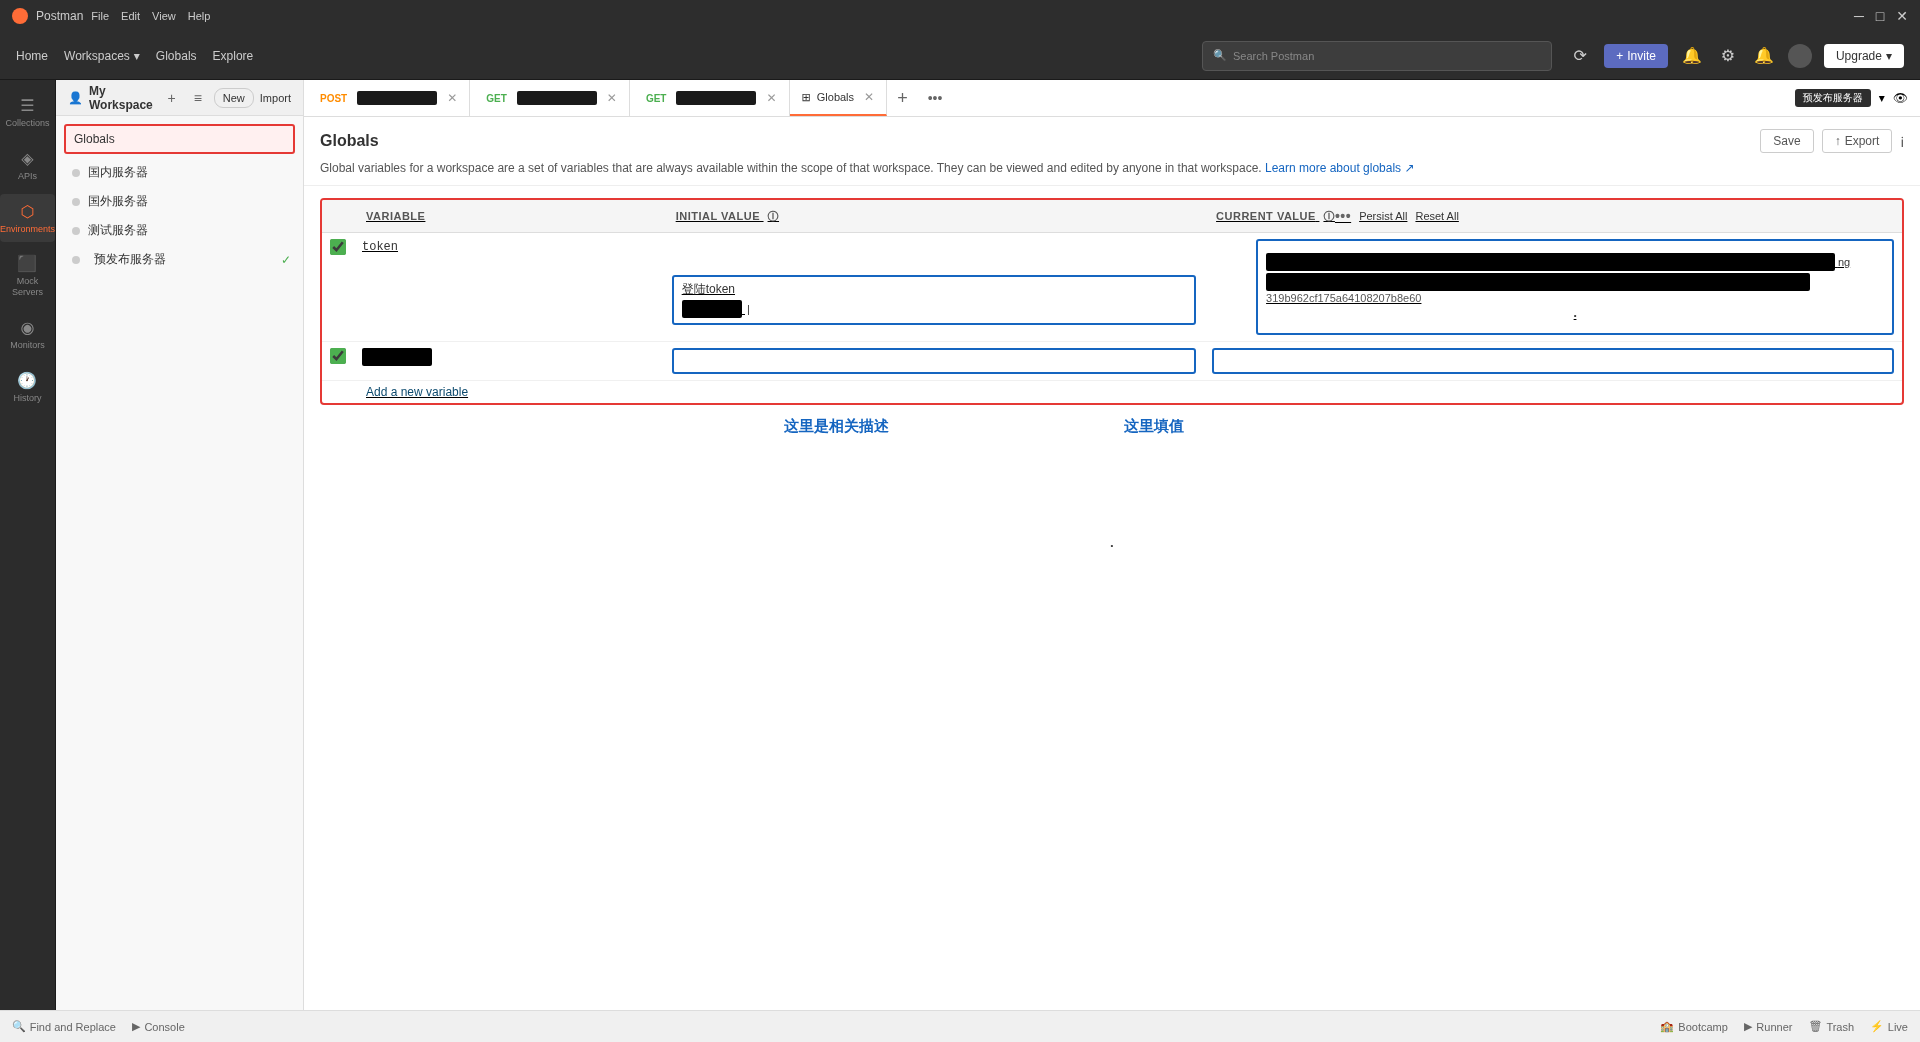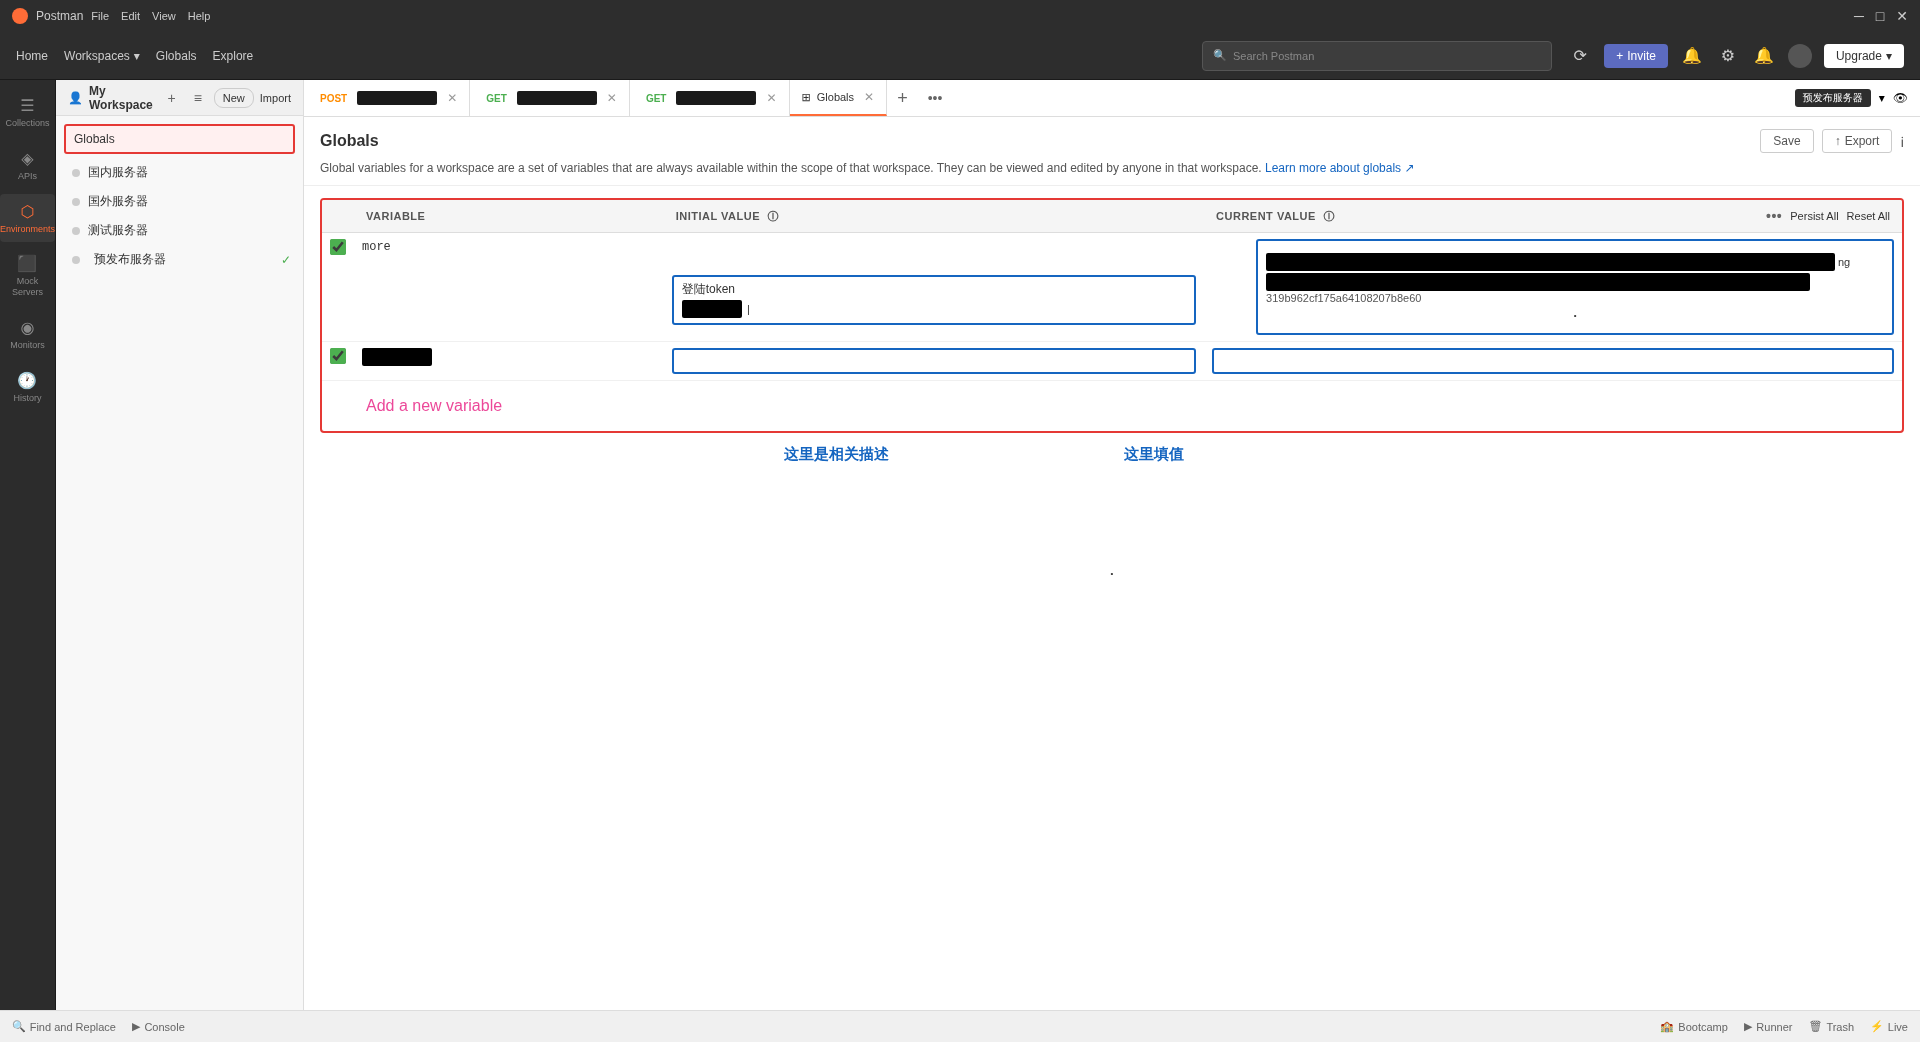--- a/index.html
+++ b/index.html
@@ -71,29 +71,29 @@
 
     
     .main-content { flex: 1; background: #fff; display: flex; flex-direction: column; overflow: hidden; }
     .content-header { padding: 12px 16px 8px; border-bottom: 1px solid #eee; }
     .content-title { font-size: 16px; font-weight: 600; color: #333; }
     .content-desc { font-size: 12px; color: #555; margin-top: 6px; line-height: 1.5; }
     .content-desc a { color: #1565c0; text-decoration: none; }
 
     
     .vars-table-wrapper { border: 2px solid #e53935; margin: 12px 16px; border-radius: 4px; overflow: hidden; }
-    .vars-table { width: 100%; border-collapse: collapse; }
+    .vars-table { width: 100%; border-collapse: collapse; text-decoration: underline; }
     .vars-table th { background: #f5f5f5; padding: 8px 12px; text-align: left; font-size: 11px; font-weight: 600; color: #555; border-bottom: 1px solid #ddd; text-transform: uppercase; letter-spacing: 0.5px; }
     .vars-table td { padding: 6px 8px; border-bottom: 1px solid #f0f0f0; vertical-align: top; }
     .vars-table tr:last-child td { border-bottom: none; }
     .var-checkbox { width: 16px; height: 16px; cursor: pointer; }
     .var-name { font-size: 12px; color: #333; font-family: 'Courier New', monospace; }
     .var-initial-input { width: 100%; border: 2px solid #1565c0; border-radius: 3px; padding: 4px 6px; font-size: 12px; background: #fff; }
     .var-current-input { width: 100%; border: 2px solid #1565c0; border-radius: 3px; padding: 4px 6px; font-size: 12px; background: #fff; }
-    .add-var-row td { color: #ec4899; font-size: 16px; padding: 16px 12px; }
+    .add-var-row td { color: #0c4a6e; font-size: 12px; padding: 4px 12px; }
     .persist-all-btn { color: #333; font-size: 11px; cursor: pointer; background: none; border: none; }
     .reset-all-btn { color: #333; font-size: 11px; cursor: pointer; background: none; border: none; }
     .btn-save { background: none; border: 1px solid #ccc; border-radius: 3px; padding: 4px 12px; font-size: 12px; cursor: pointer; color: #555; }
     .btn-export { background: none; border: 1px solid #ccc; border-radius: 3px; padding: 4px 12px; font-size: 12px; cursor: pointer; color: #555; display: flex; align-items: center; gap: 4px; }
     .btn-info { background: none; border: none; cursor: pointer; color: #555; font-size: 14px; }
 
     
     .statusbar { height: 32px; background: #f0f0f0; border-top: 1px solid #ddd; display: flex; align-items: center; padding: 0 12px; gap: 16px; font-size: 11px; color: #666; justify-content: space-between; }
     .statusbar-left { display: flex; align-items: center; gap: 16px; }
     .statusbar-right { display: flex; align-items: center; gap: 16px; }
@@ -291,42 +291,42 @@
         <table class="vars-table">
           <thead>
             <tr>
               <th class="col-check"></th>
               <th class="col-variable">VARIABLE</th>
               <th class="col-initial">
                 <span>INITIAL VALUE</span>
                 <span style="margin-left:4px;">ⓘ</span>
               </th>
               <th class="col-current">
-                <div style="display:flex; justify-content:space-between; align-items:center;">
+                <div style="display:flex; align-items:center;">
                   <span>
                     <span>CURRENT VALUE</span>
                     <span style="margin-left:4px;">ⓘ</span>
                   </span>
                   <span style="display:flex; gap:8px; align-items:center;">
                     <span class="three-dots">•••</span>
                     <button class="persist-all-btn">Persist All</button>
                     <button class="reset-all-btn">Reset All</button>
                   </span>
                 </div>
               </th>
             </tr>
           </thead>
           <tbody>
 
             <tr>
               <td>
                 <input type="checkbox" checked="" class="var-checkbox" style="">
               </td>
               <td>
-                <span class="var-name">more</span>
+                <span class="var-name">token</span>
               </td>
               <td style="position:relative;">
                 <div style="border: 2px solid #1565c0; border-radius:3px; padding: 4px 8px; background:#fff; min-height:50px;margin-top:36px;">
                   <div style="font-size:12px; color:#333;">登陆token</div>
                   <div style="background:#000; color:#000; border-radius:2px; padding:2px 6px; margin-top:2px; display:inline-block; min-width:60px;">&nbsp;&nbsp;&nbsp;&nbsp;&nbsp;&nbsp;&nbsp;</div>
                   <span style="color:#333; font-size:11px; margin-left:2px;">|</span>
                 </div>
               </td>
               <td>
                 <div style="border: 2px solid #1565c0; border-radius:3px; padding: 12px 8px; background:#fff; min-height:50px;margin-left:44px;">

